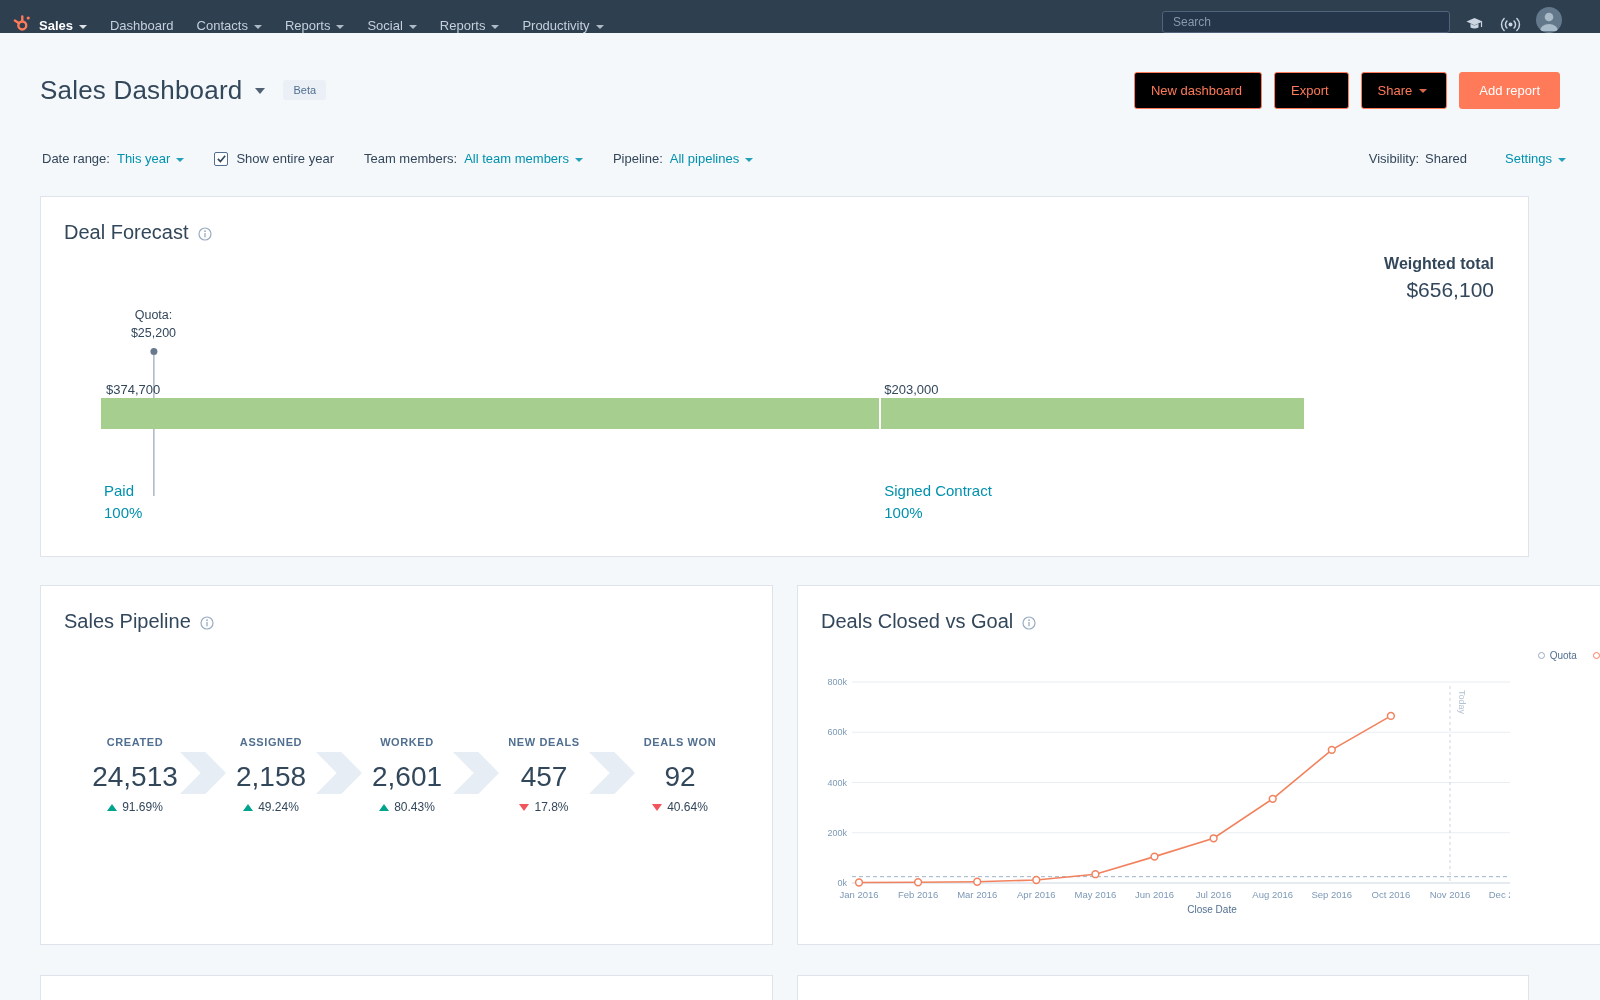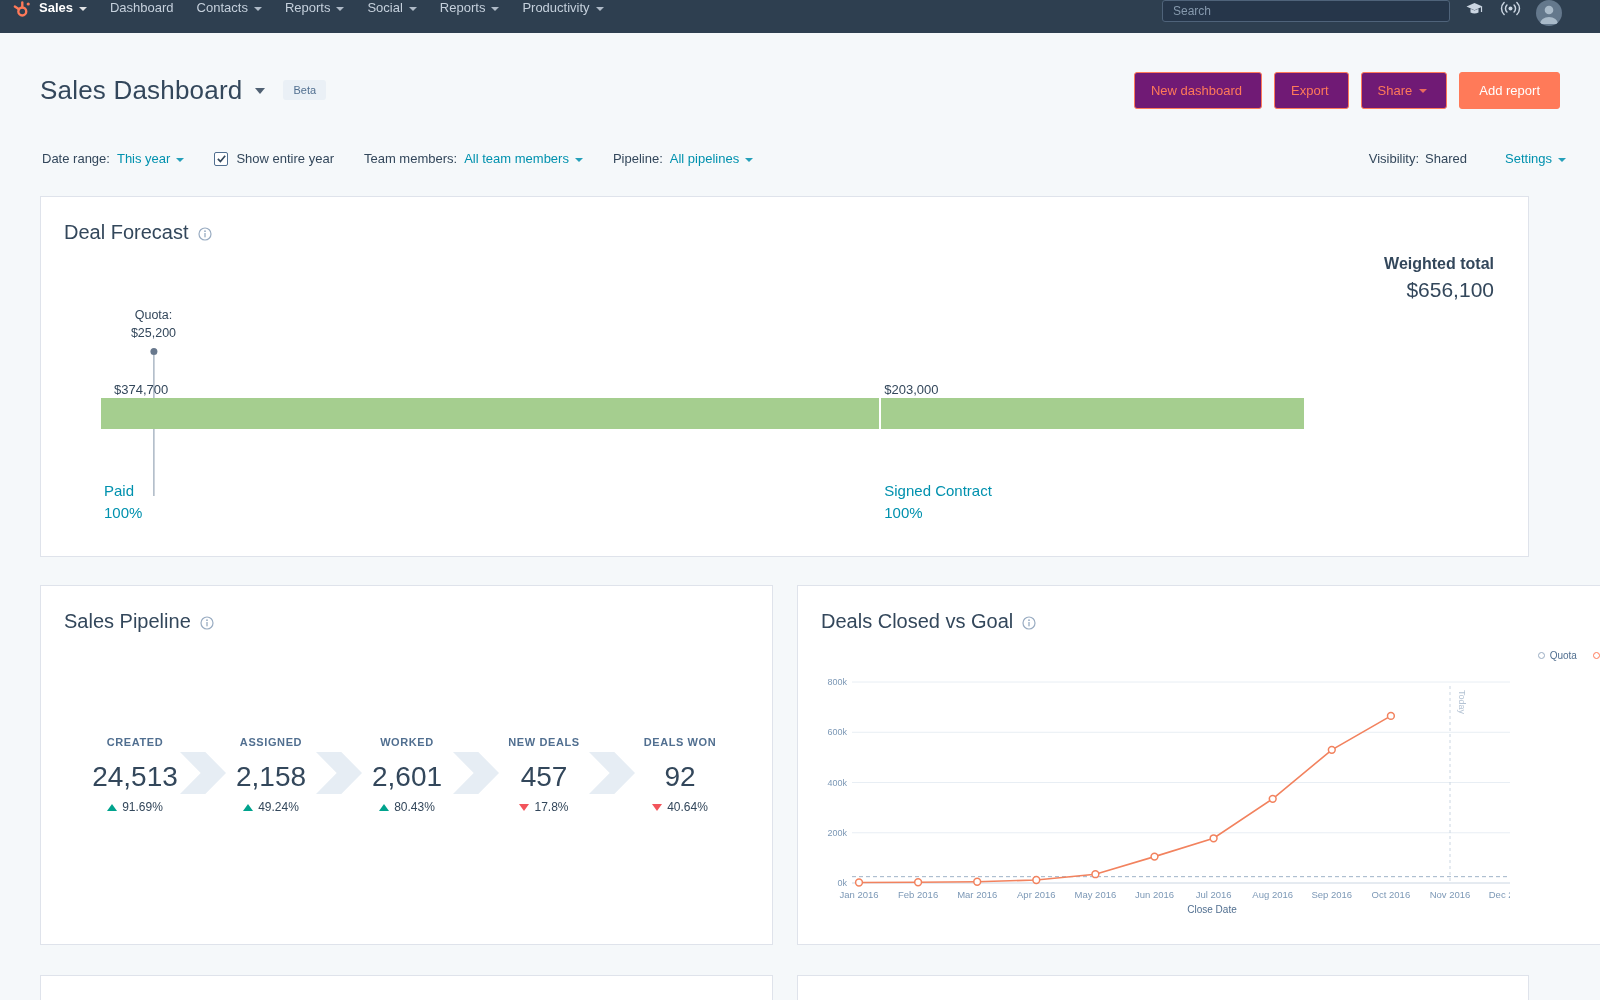--- a/index.html
+++ b/index.html
@@ -8,21 +8,21 @@
     font-family: "Liberation Sans", sans-serif;
     background: #f5f8fa;
     color: #33475b;
     position: relative;
     overflow: hidden;
   }
 
   
   .topnav {
     position: absolute; top: 0; left: 0; right: 0; height: 33px;
-    background: #2e3f50; display: flex; align-items: flex-start;
+    background: #2e3f50; display: flex; align-items: flex-end;
     padding: 0 38px 0 12px; font-size: 13px; color: #c5d0dc;
   }
   .logo { display: inline-flex; align-items: center; margin-right: 8px; }
   .nav-brand { color: #fff; font-weight: 700; display: inline-flex; align-items: center; gap: 6px; cursor: pointer; }
   .nav-item { margin-left: 23px; display: inline-flex; align-items: center; gap: 6px; cursor: pointer; }
   .caret { width: 0; height: 0; border-left: 4px solid transparent; border-right: 4px solid transparent; border-top: 4px solid currentColor; display: inline-block; opacity: .85; margin-top: 2px; }
   .nav-search { margin-left: auto; }
   .nav-search input {
     width: 288px; height: 22px; background: #26364a; border: 1px solid #4f637a;
     border-radius: 3px; color: #dfe8f0; font-size: 12px; padding: 0 10px;
@@ -32,21 +32,21 @@
   .nav-iconbtn { margin-left: 14px; display: inline-flex; align-items: center; cursor: pointer; }
   .avatar { width: 26px; height: 26px; border-radius: 50%; background: #64788c; overflow: hidden; display: inline-block; margin-left: 14px; cursor: pointer; }
 
   
   .page-header { position: absolute; top: 68px; left: 40px; right: 40px; height: 44px; display: flex; align-items: center; }
   .page-title { font-size: 26px; font-weight: 500; color: #33475b; letter-spacing: .2px; }
   .title-caret { margin-left: 13px; border-left-width: 5px; border-right-width: 5px; border-top-width: 6px; color: #33475b; cursor: pointer; }
   .beta-badge { margin-left: 18px; background: #eaf0f6; color: #516f90; font-size: 11px; padding: 4px 10px; border-radius: 3px; }
   .header-buttons { margin-left: auto; display: flex; gap: 12px; align-items: center; }
   .btn { font-family: "Liberation Sans", sans-serif; font-size: 13px; border-radius: 3px; padding: 10px 19px; cursor: pointer; display: inline-flex; align-items: center; gap: 7px; }
-  .btn-outline { background: #701a75; border: 1px solid #ff7a59; color: #ff7a59; padding-left: 16px; }
+  .btn-outline { background: #000000; border: 1px solid #ff7a59; color: #ff7a59; padding-left: 16px; }
   .btn-solid { background: #ff7a59; border: 1px solid #ff7a59; color: #fff; }
 
   
   .filter-bar { position: absolute; top: 151px; left: 42px; right: 34px; display: flex; align-items: center; font-size: 13px; }
   .flabel { color: #33475b; }
   .flink { color: #0091ae; margin-left: 7px; display: inline-flex; align-items: center; gap: 6px; cursor: pointer; }
   .fgroup { margin-left: 30px; display: inline-flex; align-items: center; }
   .checkbox { width: 14px; height: 14px; border: 1px solid #516f90; border-radius: 2px; background: #fff; display: inline-flex; align-items: center; justify-content: center; cursor: pointer; }
   .cb-label { margin-left: 8px; }
   .filter-right { margin-left: auto; display: inline-flex; align-items: center; }
@@ -242,21 +242,21 @@
   </div>
 
   <div class="fc-plot">
     <div class="fc-quota" id="fc-quota" style="left: 4.36213%;">
       <div class="q-label">Quota:</div>
       <div class="q-value">$25,200</div>
       <div class="q-dot"></div>
       <div class="q-line"></div>
     </div>
 
-    <span class="fc-amt" id="fc-amt-0" style="left:10px">$374,700</span>
+    <span class="fc-amt" id="fc-amt-0" style="left:2px">$374,700</span>
     <span class="fc-amt" id="fc-amt-1" style="left: 64.8607%;">$203,000</span>
 
     <div class="fc-bar">
       <div class="fc-seg" id="fc-seg-0" style="width: 64.8607%;"></div>
       <div class="fc-seg" id="fc-seg-1" style="width: 35.1393%;"></div>
     </div>
 
     <div class="fc-stagegrp" id="fc-stage-0" style="left:0">
       <div>Paid</div>
       <div>100%</div>

